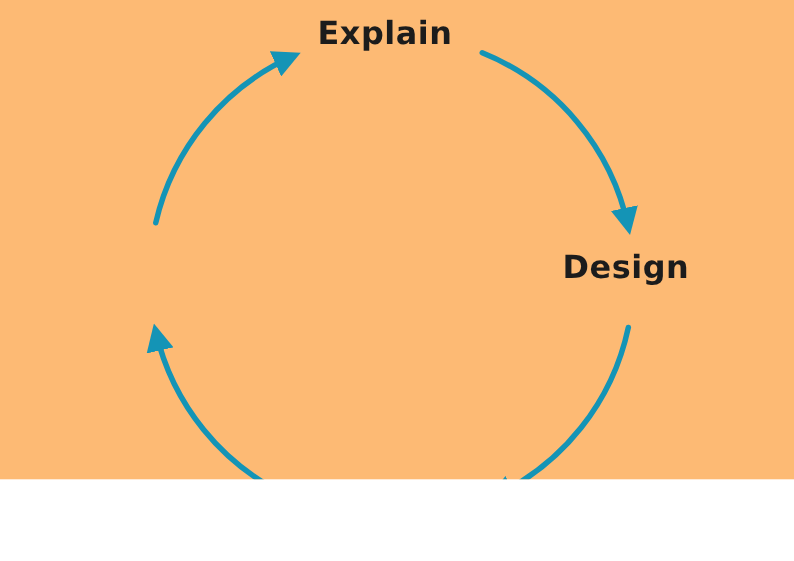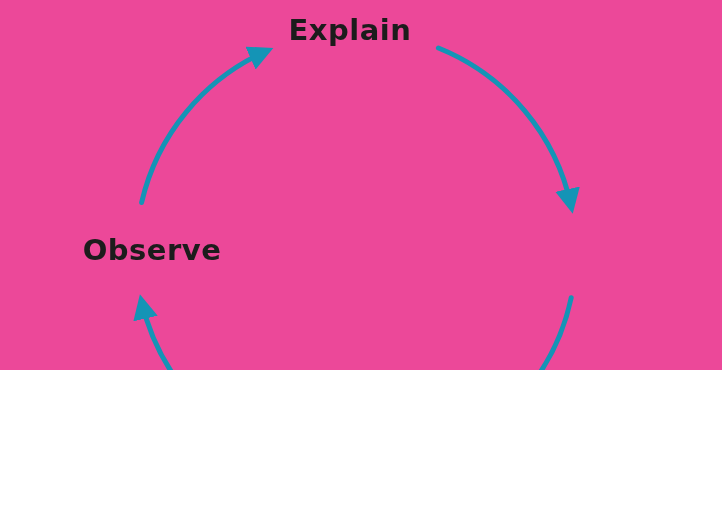--- a/index.html
+++ b/index.html
@@ -4,22 +4,22 @@
 <style>
   html, body {
     margin: 0;
     padding: 0;
     background: #ffffff;
     font-family: "DejaVu Sans", "Liberation Sans", sans-serif;
   }
   .canvas {
     position: relative;
     width: 722px;
-    height: 370px;
-    background: #ec4899;
+    height: 436px;
+    background: #fdba74;
     overflow: hidden;
   }
   .arc-layer {
     position: absolute;
     left: 0;
     top: 0;
     width: 722px;
     height: 510px;
   }
   .arc-layer .arc {
@@ -65,17 +65,17 @@
       <path class="arc" d="M 571.2 297.7 A 220 220 0 0 1 449.0 451.4" marker-end="url(#arrowhead)" stroke="#1494b6"></path>
 
       <path class="arc" d="M 263.0 451.4 A 220 220 0 0 1 141.6 301.5" marker-end="url(#arrowhead)" stroke="#1494b6"></path>
 
       <path class="arc" d="M 141.6 202.5 A 220 220 0 0 1 266.5 51.0" marker-end="url(#arrowhead)" stroke="#1494b6"></path>
     </g>
   </svg>
 
   <div class="node-label label-explain">Explain</div>
 
+  <div class="node-label label-design">Design</div>
 
 
-  <div class="node-label label-observe">Observe</div>
 
 </div>
 
 </body></html>

